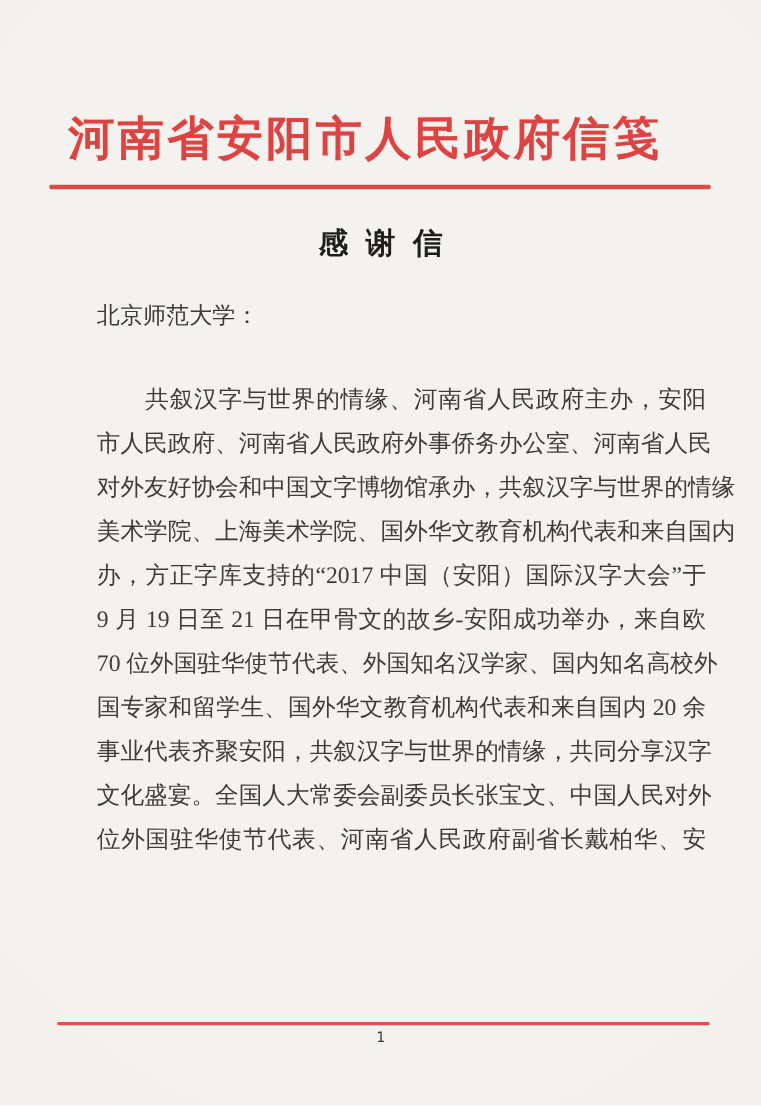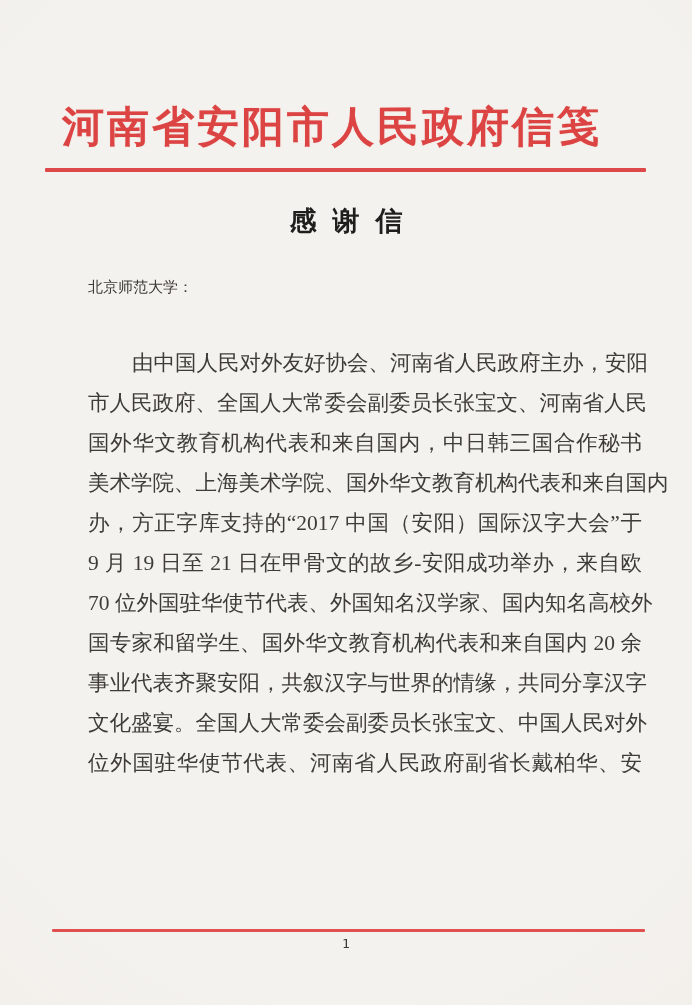--- a/index.html
+++ b/index.html
@@ -52,21 +52,21 @@
     line-height: 36px;
     font-weight: bold;
     letter-spacing: 16px;
     color: #1f1e1c;
   }
   
   .salutation {
     position: absolute;
     top: 272px;
     left: 88px;
-    font-size: 15px;
+    font-size: 21px;
     line-height: 30px;
     color: #3b3a36;
   }
   
   .body {
     position: absolute;
     top: 343px;
     left: 88px;
     width: 554px;
   }
@@ -110,23 +110,23 @@
 
   <div class="letterhead-title">河南省安阳市人民政府信笺</div>
 
   <div class="header-rule"></div>
 
   <div class="letter-title">感谢信</div>
 
   <div class="salutation">北京师范大学：</div>
 
   <div class="body">
-    <div class="body-line indent">由中国人民对外友好协会、河南省人民政府主办，安阳</div>
-    <div class="body-line">市人民政府、全国人大常委会副委员长张宝文、河南省人民</div>
-    <div class="body-line">国外华文教育机构代表和来自国内，中日韩三国合作秘书</div>
+    <div class="body-line indent">共叙汉字与世界的情缘、河南省人民政府主办，安阳</div>
+    <div class="body-line">市人民政府、河南省人民政府外事侨务办公室、河南省人民</div>
+    <div class="body-line">对外友好协会和中国文字博物馆承办，共叙汉字与世界的情缘</div>
     <div class="body-line">美术学院、上海美术学院、国外华文教育机构代表和来自国内</div>
     <div class="body-line">办，方正字库支持的“2017 中国（安阳）国际汉字大会”于</div>
     <div class="body-line">9 月 19 日至 21 日在甲骨文的故乡-安阳成功举办，来自欧</div>
     <div class="body-line">70 位外国驻华使节代表、外国知名汉学家、国内知名高校外</div>
     <div class="body-line">国专家和留学生、国外华文教育机构代表和来自国内 20 余</div>
     <div class="body-line">事业代表齐聚安阳，共叙汉字与世界的情缘，共同分享汉字</div>
     <div class="body-line">文化盛宴。全国人大常委会副委员长张宝文、中国人民对外</div>
     <div class="body-line">位外国驻华使节代表、河南省人民政府副省长戴柏华、安</div>
   </div>
 

